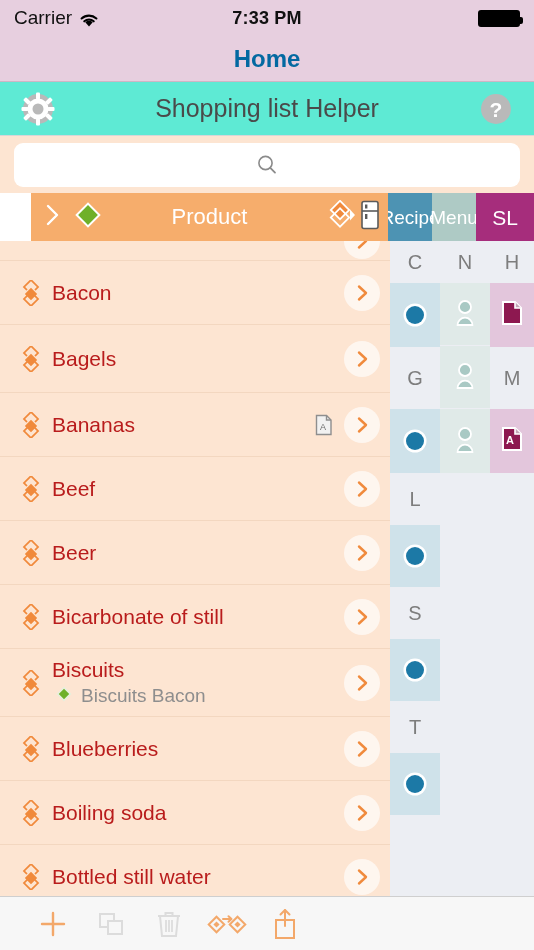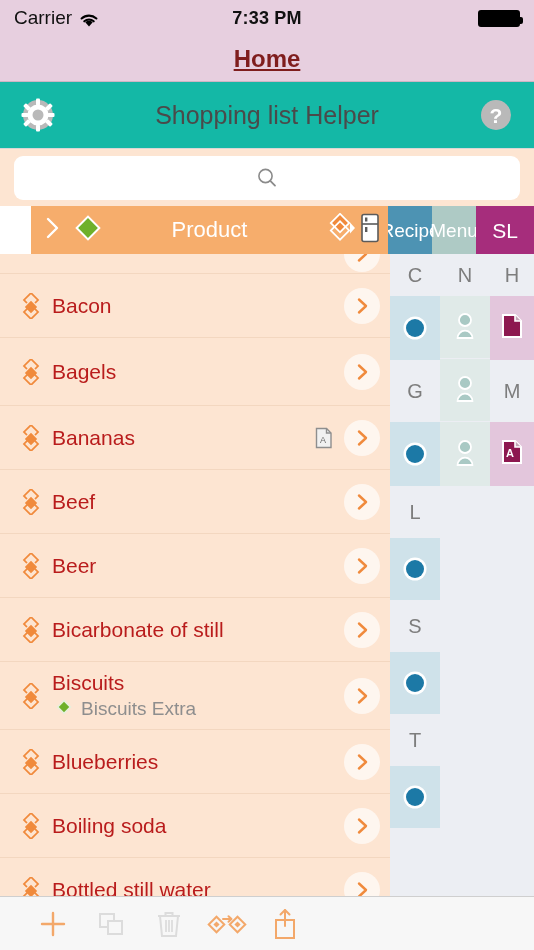--- a/index.html
+++ b/index.html
@@ -33,25 +33,25 @@
     width:3px; height:7px; background:#000; border-radius:0 2px 2px 0;
   }
   .wifi { width:20px; height:15px; }
 
   
   .navbar {
     height:46px; background:#e7cfdf;
     display:flex; align-items:center; justify-content:center;
     border-bottom:1px solid #cdb5c4;
   }
-  .navbar .title { font-size:24px; font-weight:bold; color:#7f1d1d;text-decoration:underline; }
+  .navbar .title { font-size:24px; font-weight:bold; color:#0369a1; }
 
   
   .appbar {
-    height:67px; background:#14b8a6;
+    height:54px; background:#5eead4;
     display:flex; align-items:center; padding:0 20px;
     border-bottom:1px solid #d7d7d7;
     position:relative;
   }
   .appbar .app-title{
     position:absolute; left:0; right:0; text-align:center;
     font-size:25px; color:#4a4a4a; pointer-events:none;
   }
   .icon-btn{ z-index:2; display:flex; align-items:center; cursor:pointer; }
   .icon-btn.right{ margin-left:auto; }
@@ -383,21 +383,21 @@
           </svg>
         </span>
         <span class="textcol">
           <span class="pname">Biscuits</span>
           <span class="psub">
             <span>
               <svg width="16" height="16" viewBox="0 0 16 16">
                 <rect x="3.5" y="3.5" width="9" height="9" fill="#6fb02a" stroke="#e7f0dd" stroke-width="1.6" transform="rotate(45 8 8)"></rect>
               </svg>
             </span>
-            <span>Biscuits Extra</span>
+            <span>Biscuits Bacon</span>
           </span>
         </span>
         <span class="chev">
           <svg width="20" height="20" viewBox="0 0 20 20">
             <polyline points="7,3.5 14,10 7,16.5" fill="none" stroke="#f08a3c" stroke-width="2.4" stroke-linecap="round" stroke-linejoin="round"></polyline>
           </svg>
         </span>
       </div>
 
       <div class="prow">

